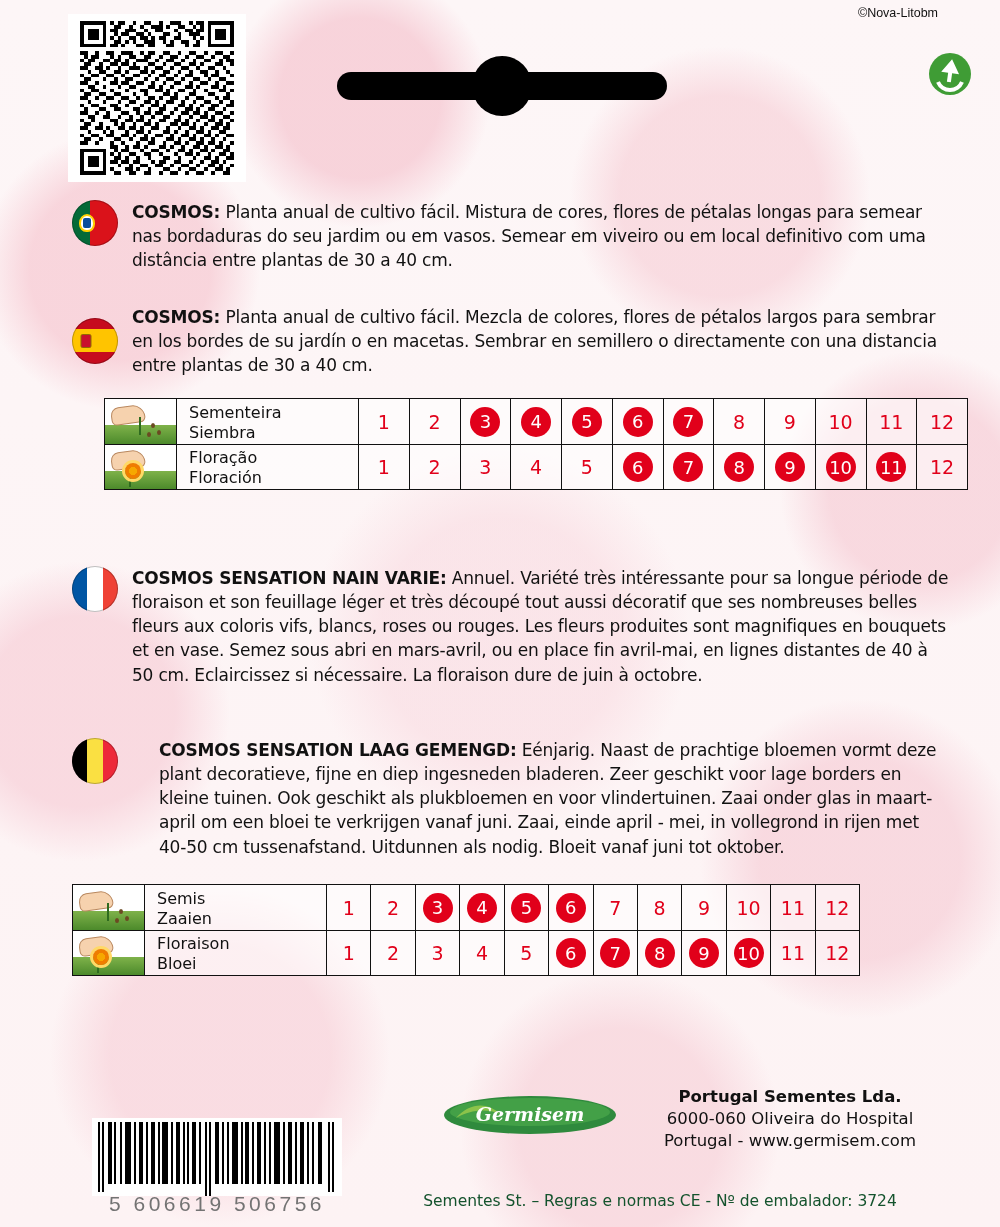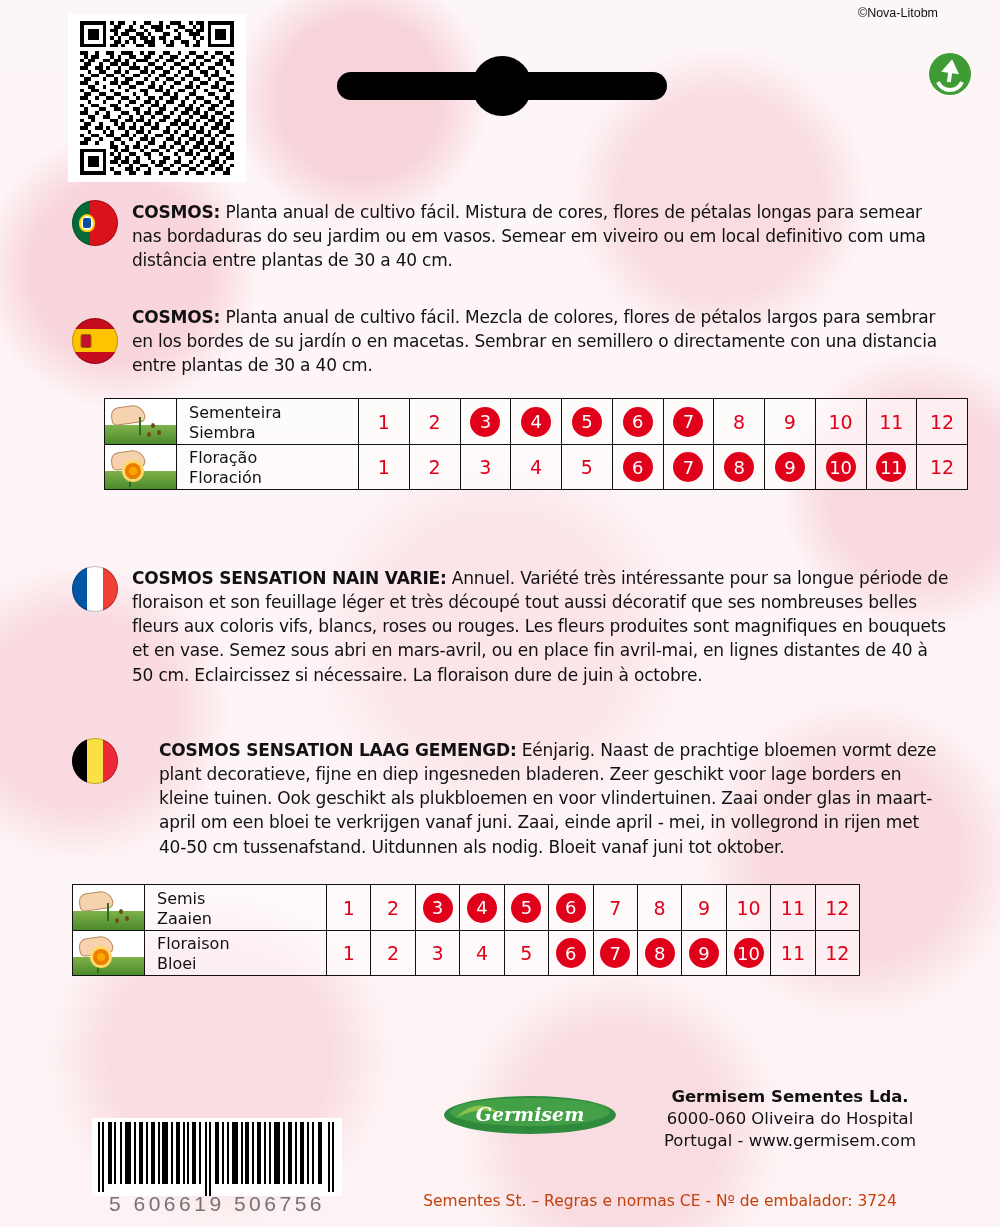--- a/index.html
+++ b/index.html
@@ -142,21 +142,21 @@
     position:absolute; left:620px; top:1086px; width:340px;
     text-align:center;
     font-family:"DejaVu Sans", sans-serif;
     font-size:16.5px; line-height:1.32; color:#111;
   }
   .addr .b { font-weight:bold; }
   .legal {
     position:absolute; left:340px; top:1192px; width:640px;
     text-align:center;
     font-family:"DejaVu Sans", sans-serif;
-    font-size:15.5px; color:#c2410c;
+    font-size:15.5px; color:#14532d;
   }
 </style>
 </head>
 <body>
 
 <div class="bg"></div>
 
 <div class="sheet">
 
   <div class="copyright">©Nova-Litobm</div>
@@ -874,20 +874,20 @@
   <div class="logo">
     <svg width="176" height="46" viewBox="0 0 176 46">
       <ellipse cx="88" cy="23" rx="86" ry="19" fill="#2f8a3d"></ellipse>
       <ellipse cx="88" cy="20" rx="80" ry="14" fill="#43a047"></ellipse>
       <path d="M14 26 C28 10 46 10 58 22 C44 16 28 18 14 26 Z" fill="#8bc34a"></path>
       <text x="88" y="29" text-anchor="middle" font-family="DejaVu Serif, serif" font-size="19" font-style="italic" font-weight="bold" fill="#ffffff">Germisem</text>
     </svg>
   </div>
 
   <div class="addr">
-    <div class="b">Germisem Sementes Lda.</div>
+    <div class="b">Portugal Sementes Lda.</div>
     <div>6000-060 Oliveira do Hospital</div>
     <div>Portugal - www.germisem.com</div>
   </div>
 
   <div class="legal">Sementes St. – Regras e normas CE - Nº de embalador: 3724</div>
 
 </div>
 
 </body></html>

